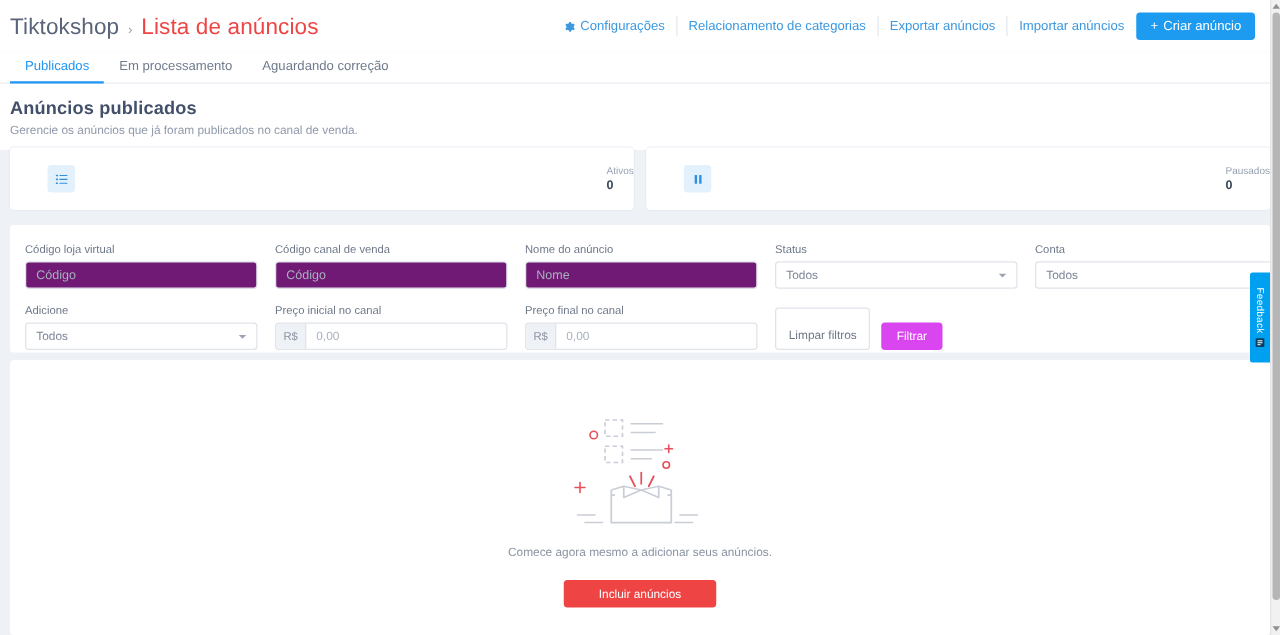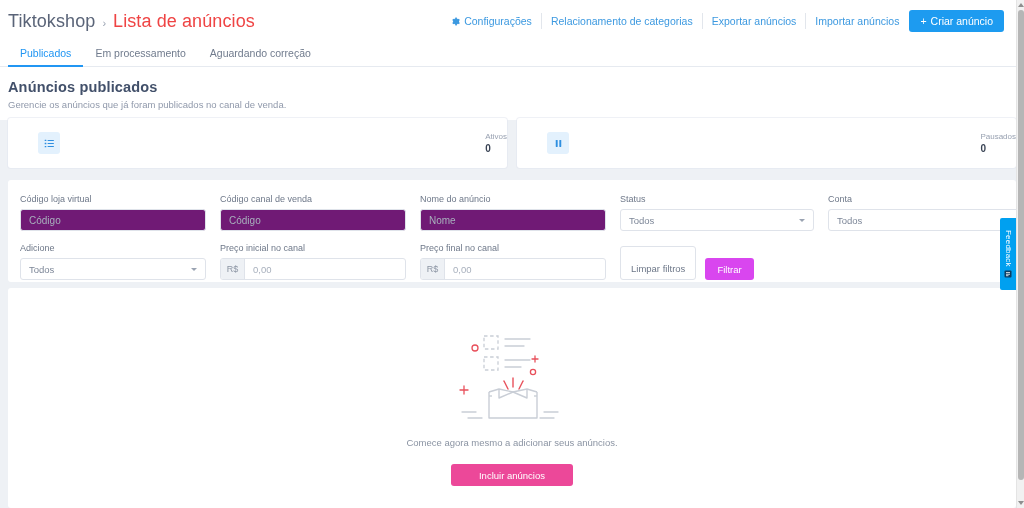--- a/index.html
+++ b/index.html
@@ -196,21 +196,21 @@
     display: flex; flex-direction: column; align-items: center;
     padding-top: 38px;
   }
   .empty-illo { width: 140px; height: 102px; }
   .empty-title {
     font-size: 14.5px; color: #42506a; margin-top: 10px; font-weight: 400;
   }
   .empty-sub { font-size: 9.5px; color: #8b94a3; margin-top: 9px; }
   .btn-include {
     margin-top: 16px; height: 22px; padding: 0 28px;
-    background: #ec4899; color: #fff; border: none; border-radius: 3px;
+    background: #ef4444; color: #fff; border: none; border-radius: 3px;
     font-size: 9.5px; cursor: pointer;
     font-family: "Liberation Sans", sans-serif;
   }
 
   
   .feedback {
     position: absolute; right: 8px; top: 218px;
     width: 16px; height: 72px;
     background: #00a0f0; border-radius: 2px 0 0 2px;
     display: flex; flex-direction: column; align-items: center;

